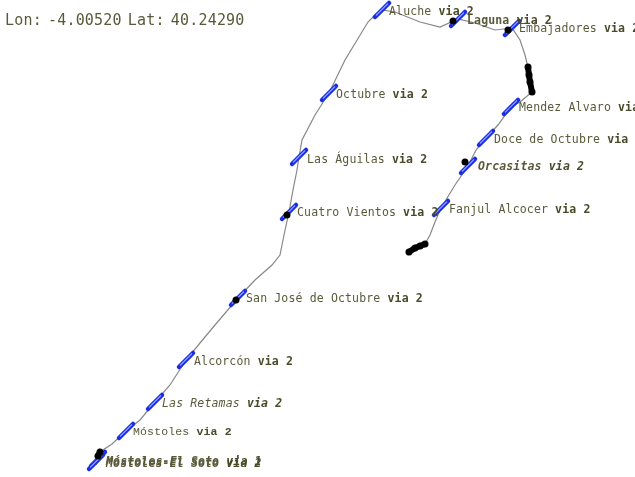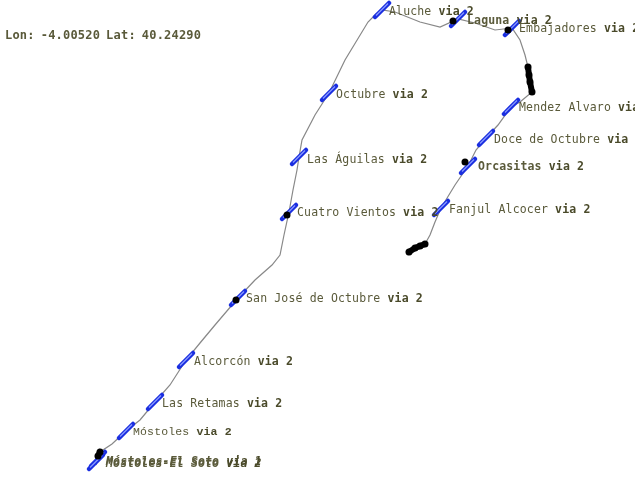--- a/index.html
+++ b/index.html
@@ -5,24 +5,23 @@
     html, body { margin: 0; padding: 0; }
     body {
       width: 635px; height: 477px;
       background: #ffffff;
       position: relative;
       overflow: hidden;
       font-family: "DejaVu Sans Mono", "Liberation Mono", monospace;
     }
     #map-canvas { position: absolute; left: 0; top: 0; width: 635px; height: 477px; }
     .coords {
-      position: absolute; left: 5px; top: 28px;
-      font-size: 12px; color: #5a5a3a; letter-spacing: 0.2px;
+      position: absolute; left: 5px; top: 11px;
+      font-size: 15px; color: #5a5a3a; letter-spacing: 0.2px;
       white-space: nowrap;
-      font-weight: bold;
     }
     .coords span { margin-right: 6px; }
     .label {
       position: absolute;
       font-size: 11.5px;
       color: #5a5a3a;
       white-space: nowrap;
       line-height: 12px;
       letter-spacing: 0.15px;
     }
@@ -151,22 +150,22 @@
 </div>
 
 <div id="labels-layer">
     <div class="label" style="left: 389px; top: 5px;"><span>Aluche </span><span class="via-num">via 2</span></div>
     <div class="label bold" style="left: 467px; top: 14px;"><span>Laguna </span><span class="via-num">via 2</span></div>
     <div class="label" style="left: 519px; top: 22px;"><span>Embajadores </span><span class="via-num">via 2</span></div>
     <div class="label" style="left: 336px; top: 88px;"><span>Octubre </span><span class="via-num">via 2</span></div>
     <div class="label" style="left: 519px; top: 101px;"><span>Mendez Alvaro </span><span class="via-num">via 2</span></div>
     <div class="label" style="left: 494px; top: 133px;"><span>Doce de Octubre </span><span class="via-num">via 2</span></div>
     <div class="label" style="left: 307px; top: 153px;"><span>Las Águilas </span><span class="via-num">via 2</span></div>
-    <div class="label bold" style="left: 478px; top: 160px;"><span>Orcasitas </span><span class="via-num">via 2</span></div>
+    <div class="label bold" style="left: 478px; top: 160px; font-style: italic;"><span>Orcasitas </span><span class="via-num">via 2</span></div>
     <div class="label" style="left: 297px; top: 206px;"><span>Cuatro Vientos </span><span class="via-num">via 2</span></div>
     <div class="label" style="left: 449px; top: 203px;"><span>Fanjul Alcocer </span><span class="via-num">via 2</span></div>
     <div class="label" style="left: 246px; top: 292px;"><span>San José de Octubre </span><span class="via-num">via 2</span></div>
     <div class="label" style="left: 194px; top: 355px;"><span>Alcorcón </span><span class="via-num">via 2</span></div>
-    <div class="label" style="left: 162px; top: 397px;"><span>Las Retamas </span><span class="via-num">via 2</span></div>
+    <div class="label" style="left: 162px; top: 397px; font-style: italic;"><span>Las Retamas </span><span class="via-num">via 2</span></div>
     <div class="label" style="left: 133px; top: 426px; font-family: Liberation Mono, monospace;"><span>Móstoles </span><span class="via-num">via 2</span></div>
     <div class="label italic" style="left: 106px; top: 455px;"><span>Móstoles-El Soto </span><span class="via-num">via 1</span></div>
     <div class="label italic" style="left: 106px; top: 457px;"><span>Móstoles-El Soto </span><span class="via-num">via 2</span></div>
   </div>
 
 </body></html>

